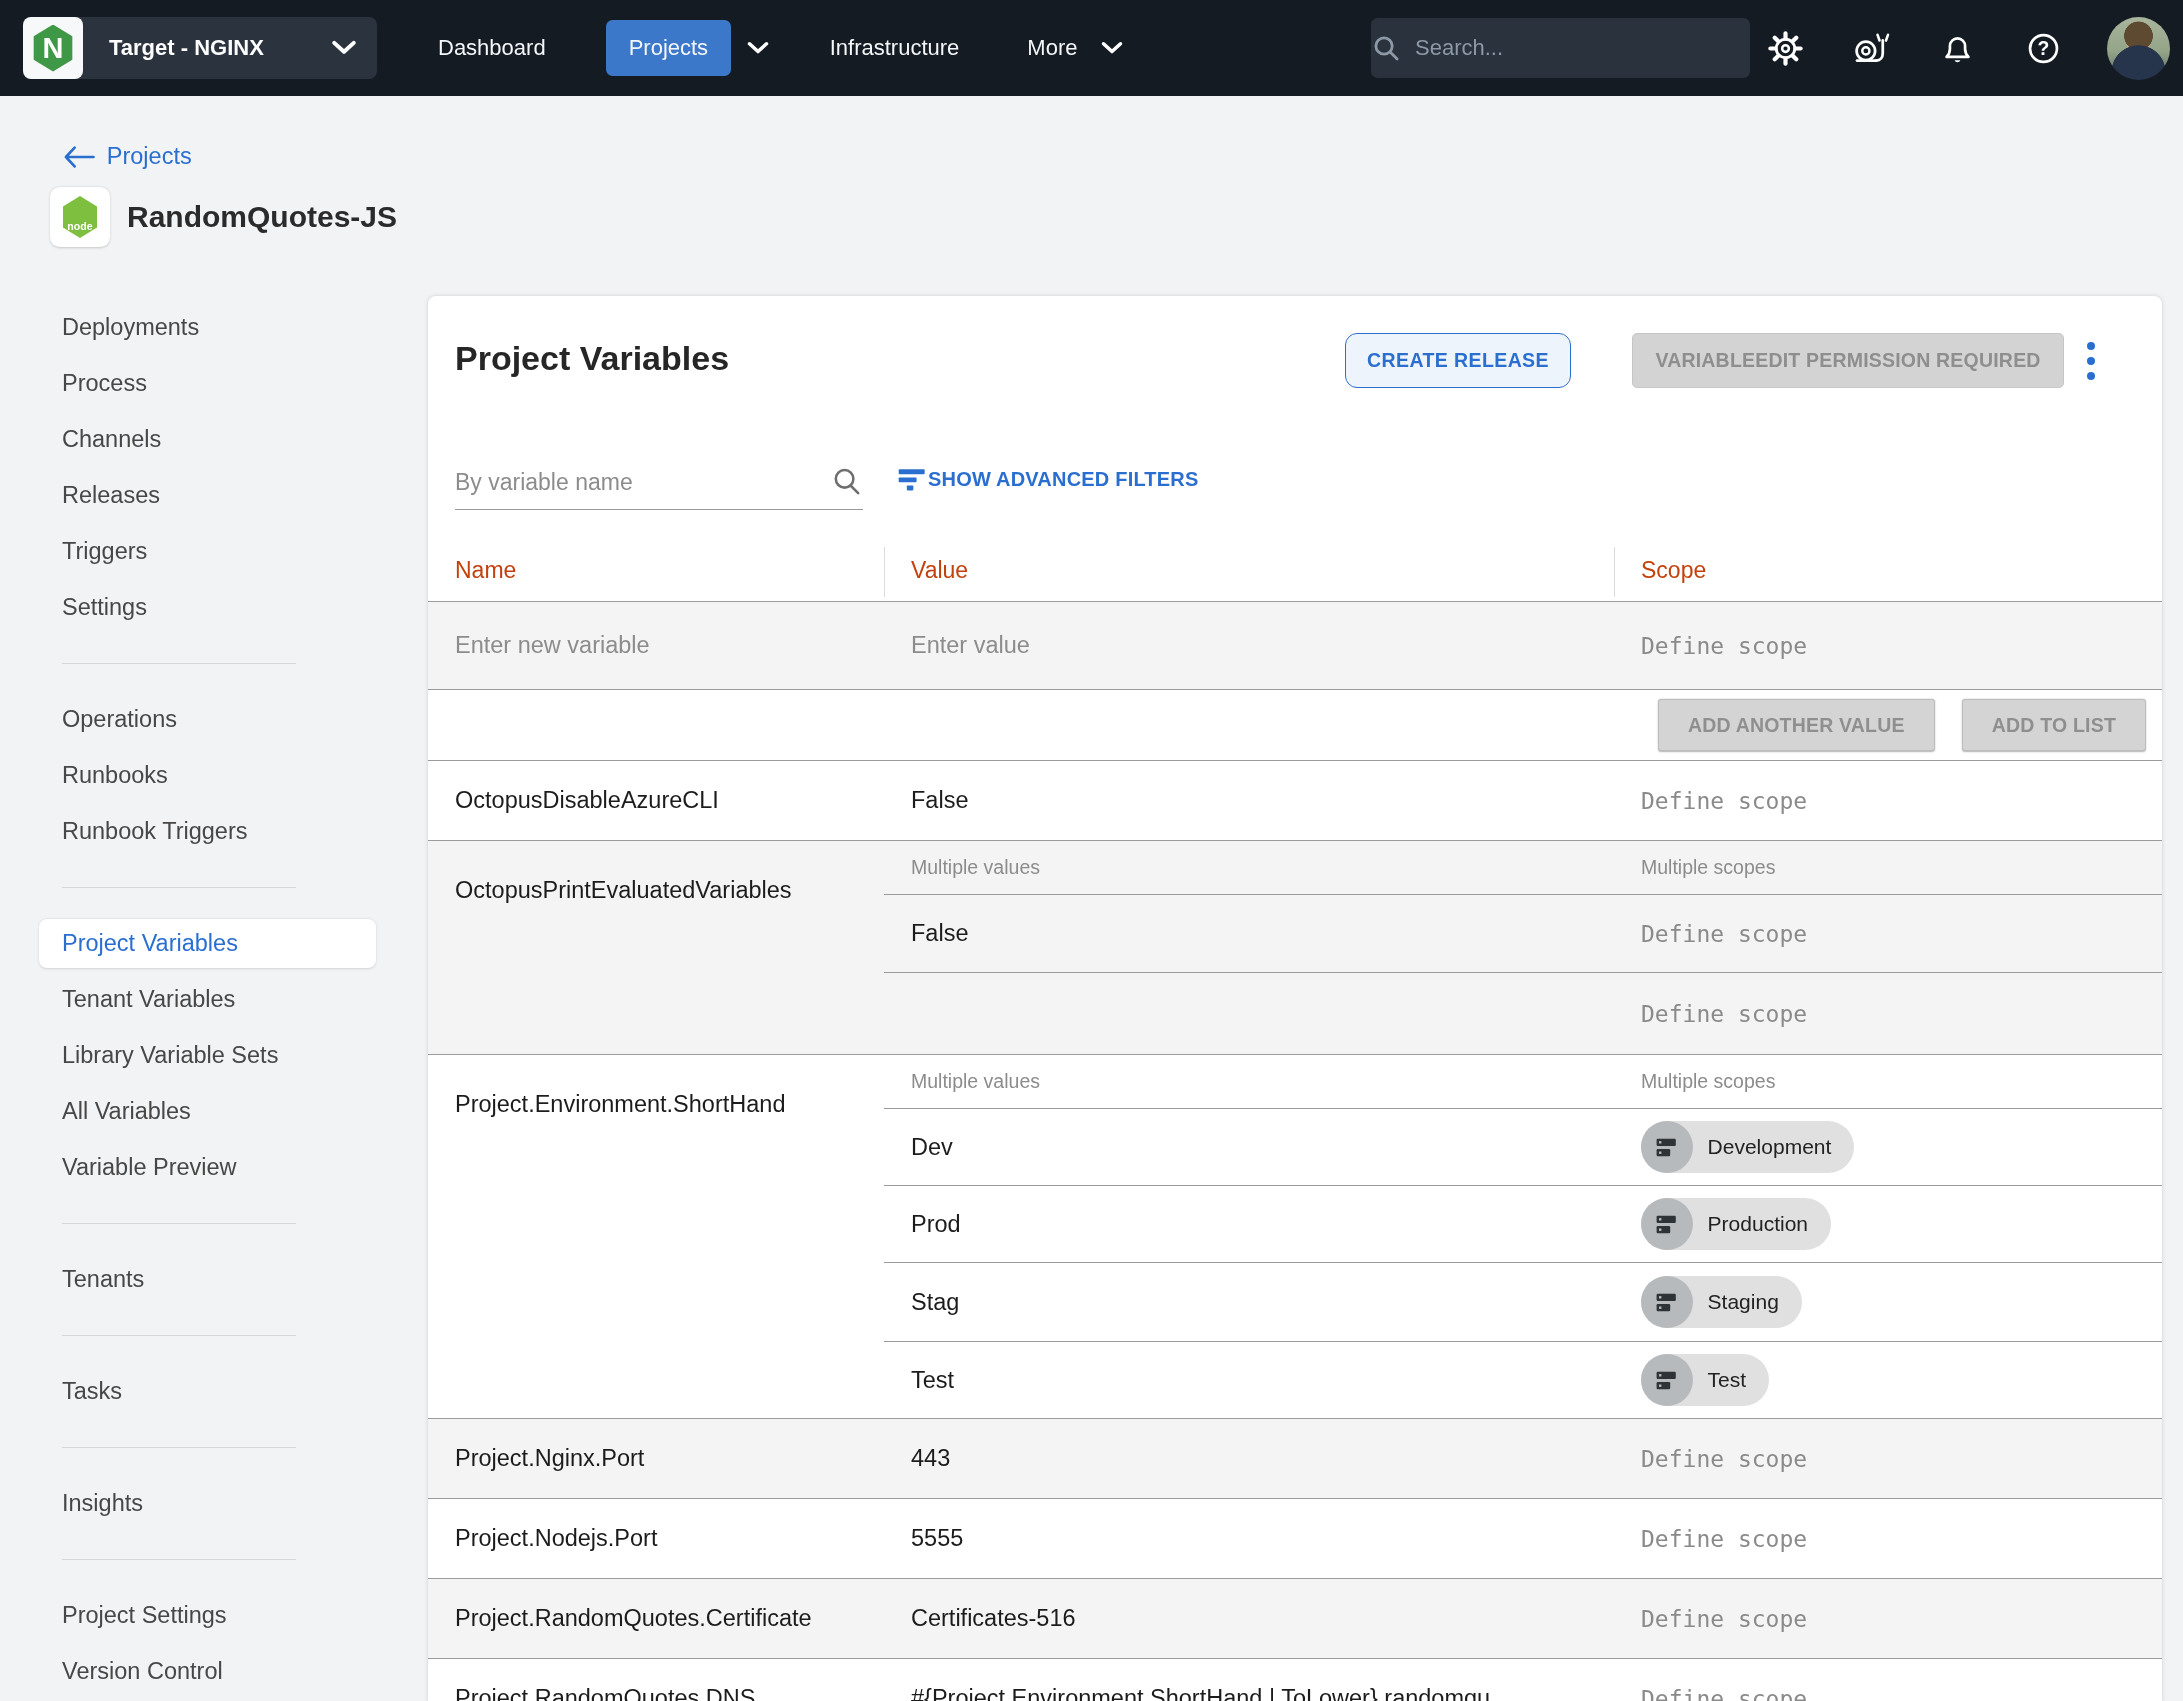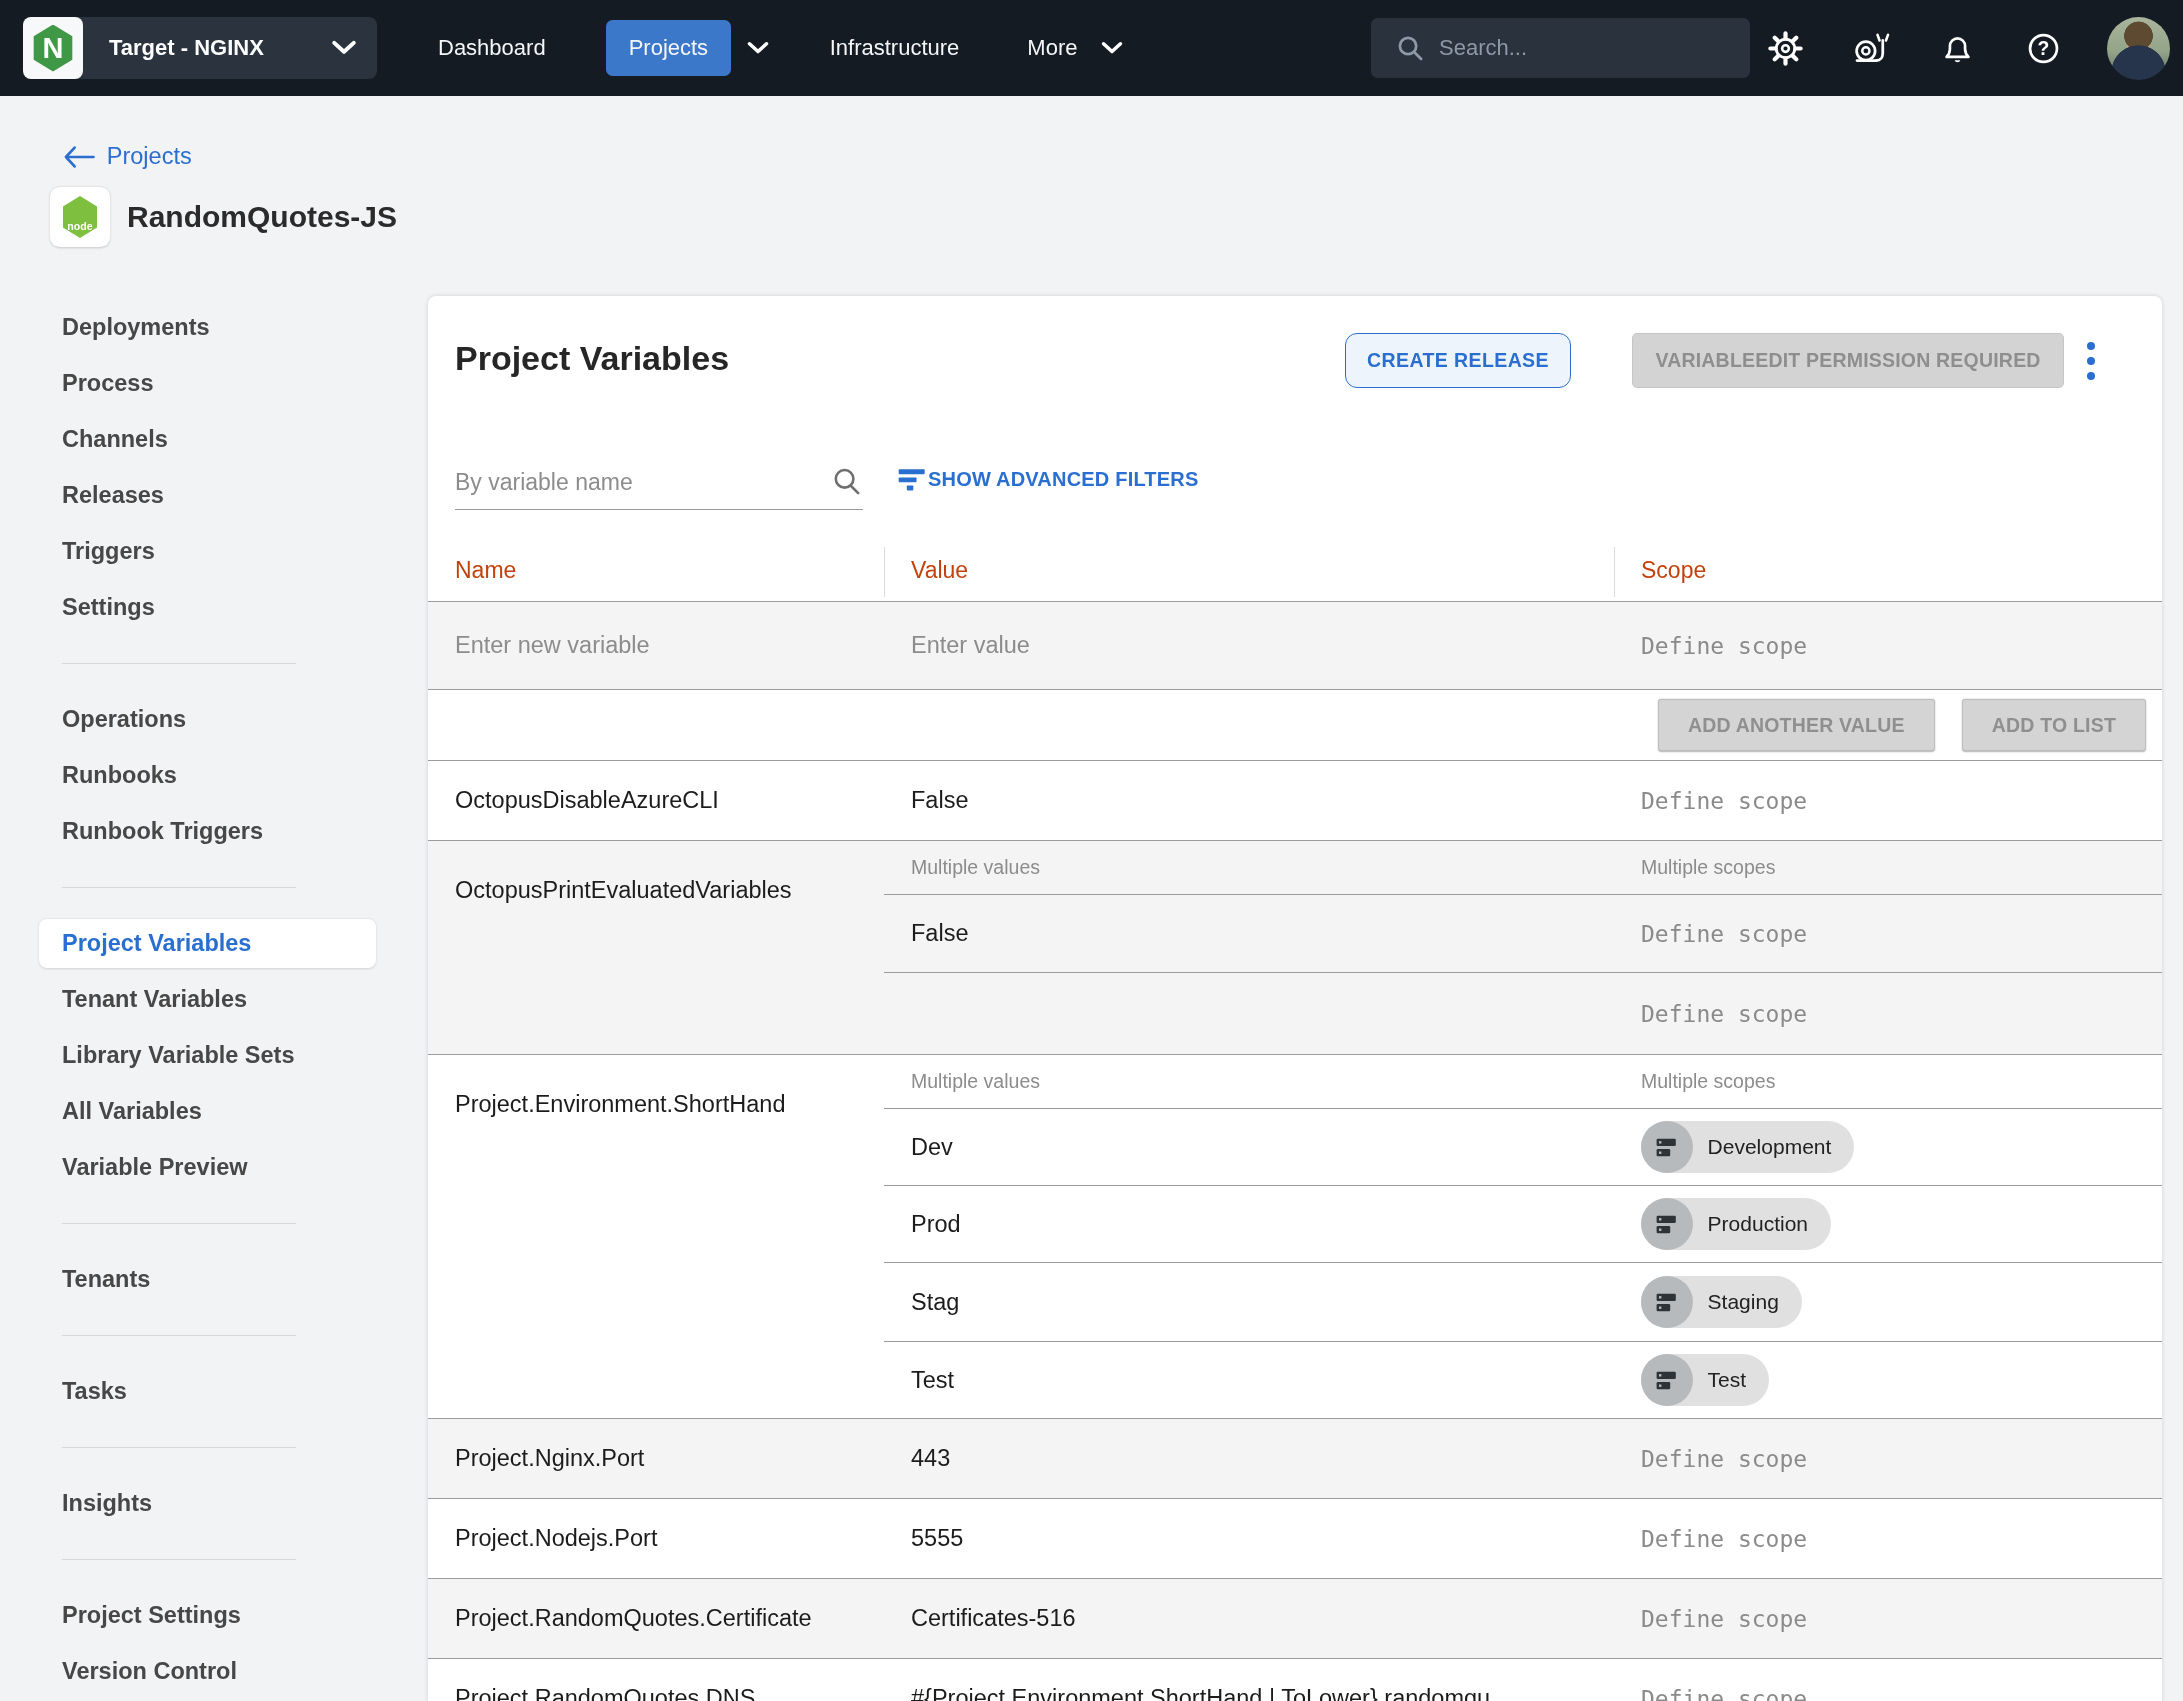--- a/index.html
+++ b/index.html
@@ -19,21 +19,21 @@
   .space-label { color:#fff; font-size:22px; font-weight:bold; margin-left:26px; }
   .space-pill .chev { margin-left:auto; margin-right:19.5px; }
 
   .nav { position:absolute; left:430px; top:0; height:96px; display:flex; align-items:center; gap:0; }
   .nav-item { display:flex; align-items:center; color:#f4f6f8; font-size:22px; cursor:pointer; margin-right:52px; }
   .nav-item .label { padding:14.6px 8px; }
   .nav-item.active .label { background:#3b78c9; border-radius:6.5px; padding:14.6px 23px; font-weight:normal; }
   .nav-item .chev { margin-left:14.6px; }
 
   .searchbox { position:absolute; left:1371px; top:18px; width:379px; height:60px;
-    background:#29323d; border-radius:6.5px; display:flex; align-items:center; padding:0 24px; }
+    background:#29323d; border-radius:6.5px; display:flex; align-items:center; padding:0 0; }
   .searchbox input { background:transparent; border:none; outline:none; color:#cfd6dd;
     font-size:22px; margin-left:13px; width:276px; font-family:"Liberation Sans",sans-serif; }
   .searchbox input::placeholder { color:#8d99a6; }
 
   .top-icons { position:absolute; right:0; top:0; height:96px; display:flex; align-items:center; }
   .icon-btn { width:44px; height:44px; margin-right:42px; display:flex; align-items:center; justify-content:center; cursor:pointer; }
   .avatar { width:63px; height:63px; border-radius:50%; margin-right:13px; cursor:pointer;
     background:
       radial-gradient(circle at 50% 88%, #26354c 0 42%, transparent 43%),
       radial-gradient(circle at 50% 30%, #5e4931 0 26%, transparent 27%),
@@ -50,21 +50,21 @@
   .node-hex { width:37px; height:42px; background:#7fbf3f;
     clip-path:polygon(50% 0,96% 25%,96% 75%,50% 100%,4% 75%,4% 25%);
     display:flex; align-items:flex-end; justify-content:center;
     color:#fff; font-size:10.6px; font-weight:bold; padding-bottom:6.5px; }
   .page-title { position:absolute; left:127px; top:200px; font-size:30px; font-weight:bold; color:#2b2b2b; }
 
   
   .sidebar { position:absolute; left:0; top:299px; width:410px; }
   .side-row { height:56px; display:flex; align-items:center; }
   .side-item { padding-left:62px; font-size:23.5px; color:#474747; cursor:pointer; width:100%; height:100%;
-    display:flex; align-items:center;font-weight:bold; }
+    display:flex; align-items:center; }
   .side-item.active-wrap { padding-left:0; }
   .active-pill { margin-left:39px; width:337px; height:49px; background:#fff; border-radius:8px;
     box-shadow:0 0.8px 2.4px rgba(0,0,0,.14); display:flex; align-items:center; padding-left:23px;
     color:#2a6fd0; font-size:23.5px; }
   .side-div { margin-left:62px; width:234px; border-top:0.8px solid #d7d7d7; }
 
   
   .card { position:absolute; left:428px; top:296px; width:1734px; height:1405px; background:#fff;
     border-radius:8px 8px 0 0; box-shadow:0 0.8px 4px rgba(0,0,0,.15); overflow:hidden; }
   .card-title { position:absolute; left:27px; top:43px; font-size:34px; font-weight:bold; color:#262626; }

